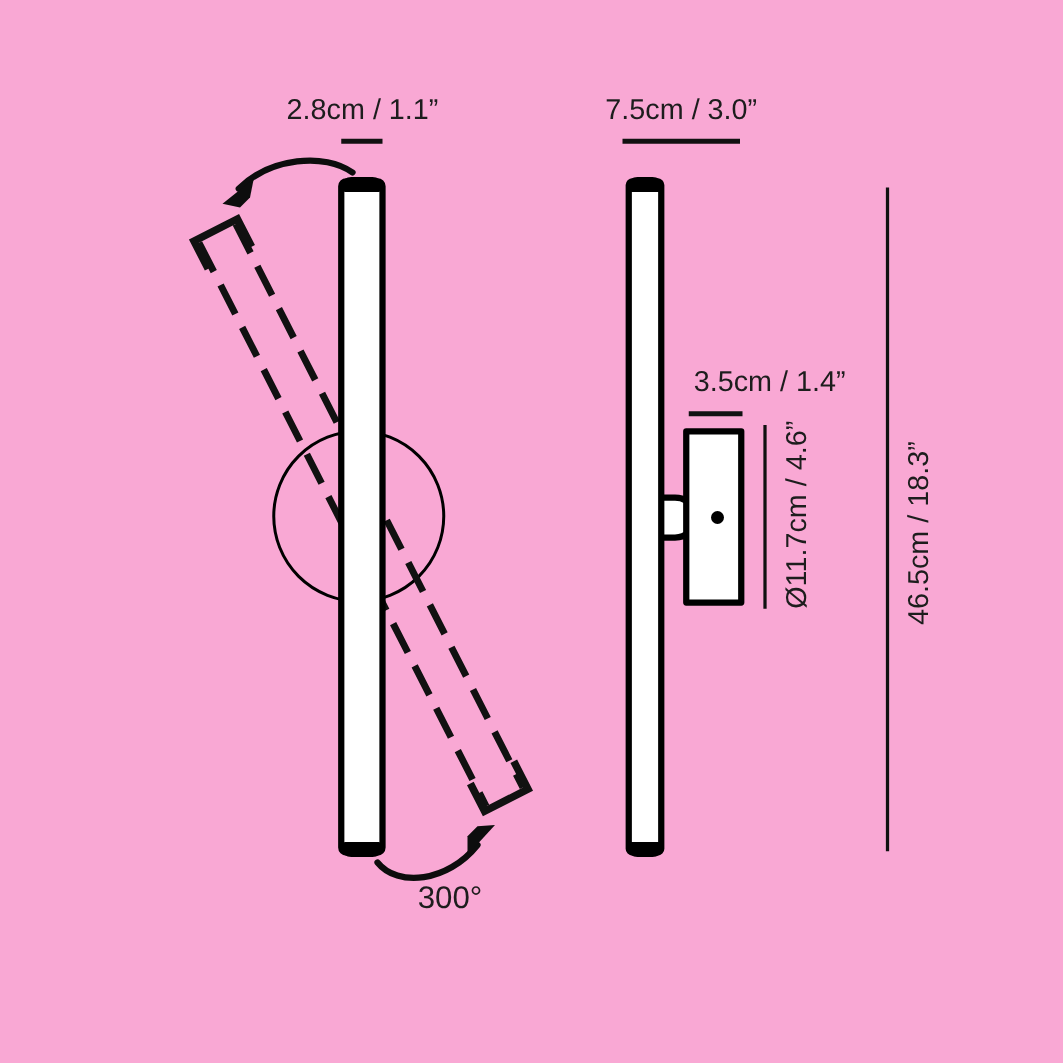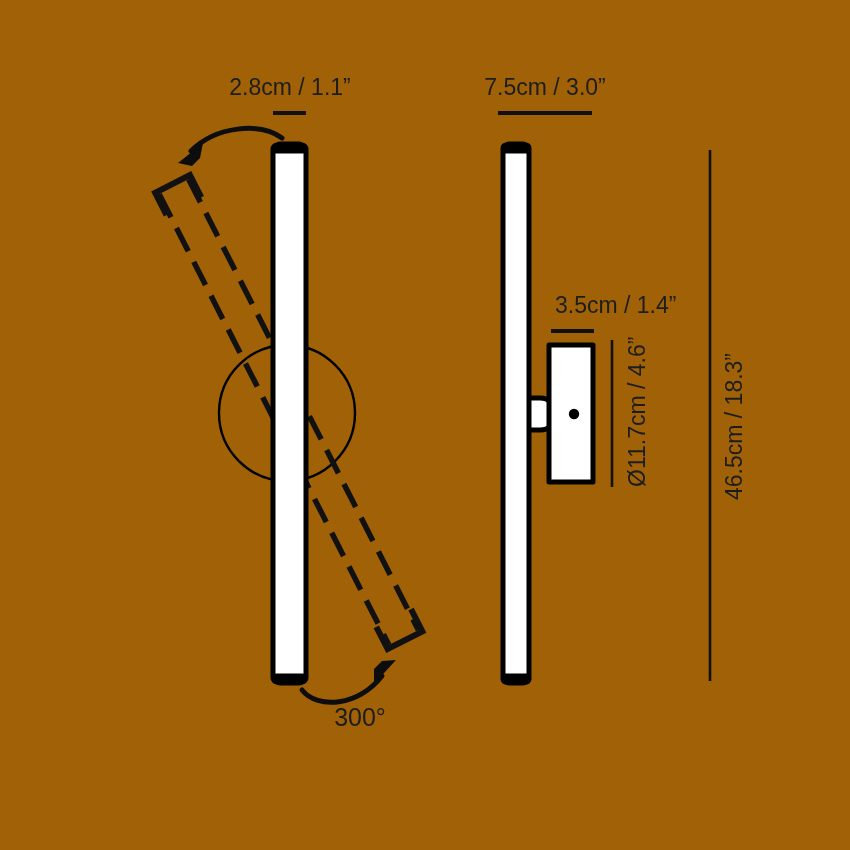--- a/index.html
+++ b/index.html
@@ -9,21 +9,21 @@
     background: #ffffff;
   }
   body {
     font-family: "Liberation Sans", sans-serif;
     color: #1a1a1a;
   }
   #stage {
     position: relative;
     width: 850px;
     height: 850px;
-    background: #a16207;
+    background: #f9a8d4;
     overflow: hidden;
   }
   #drawing {
     position: absolute;
     top: 0;
     left: 0;
     width: 850px;
     height: 850px;
     display: block;
   }

